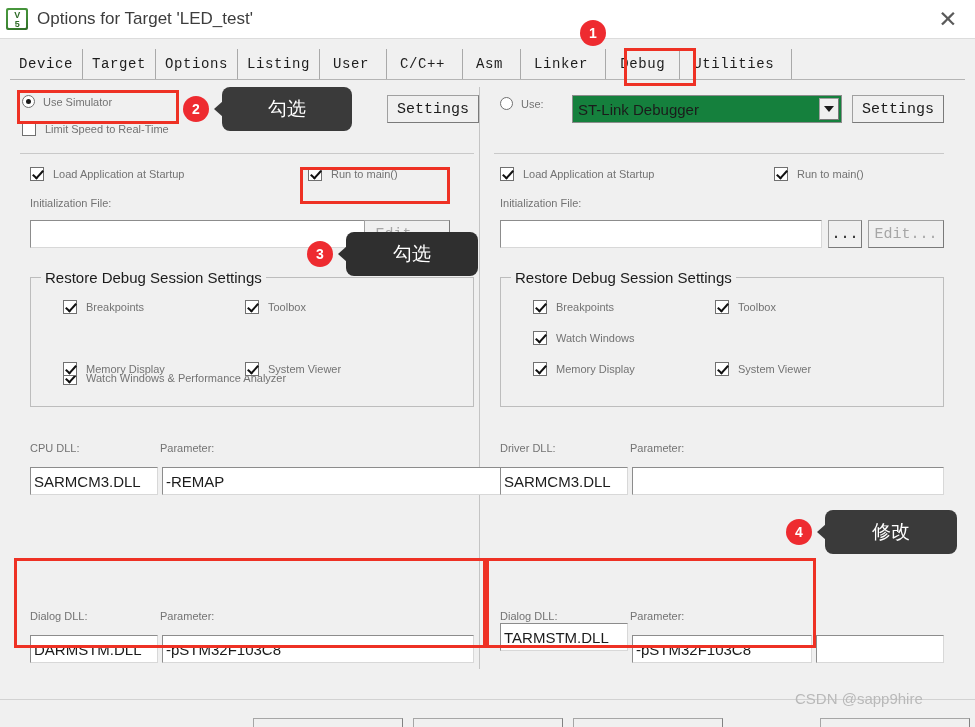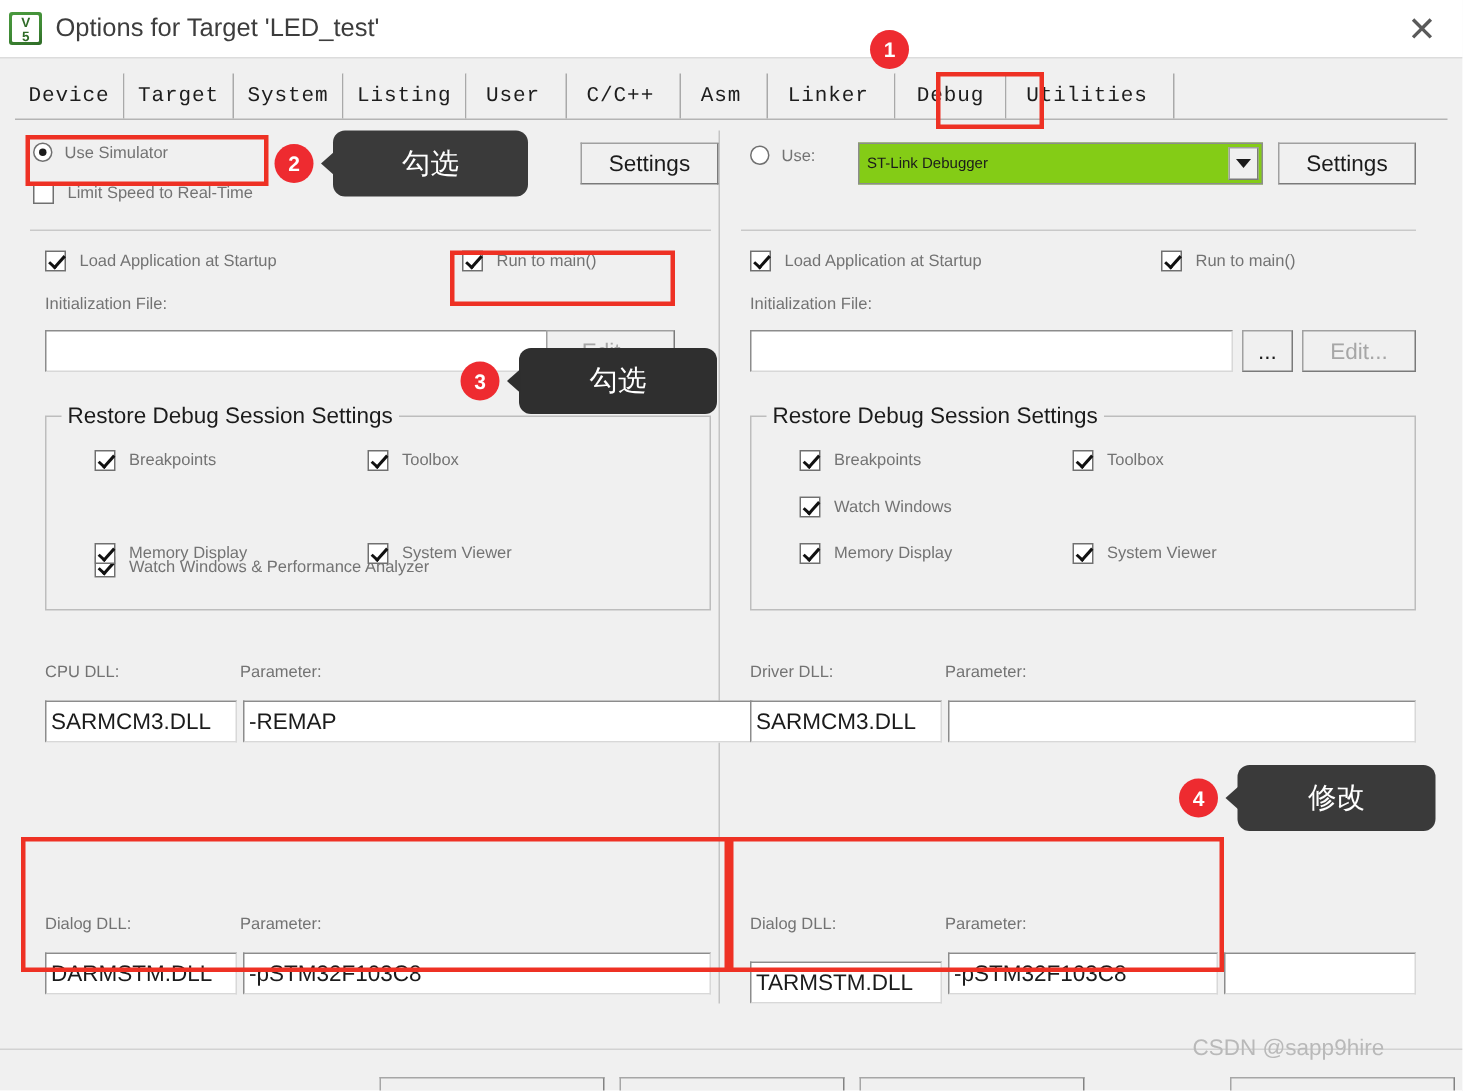--- a/index.html
+++ b/index.html
@@ -177,34 +177,34 @@
   }
 
   .btn {
     background: #f0f0f0;
     border: 1px solid #a0a0a0;
     border-right-color: #7a7a7a;
     border-bottom-color: #7a7a7a;
     box-sizing: border-box;
     font-size: 15px;
     color: #1b1b1b;
-    font-family: Liberation Sans, sans-serif;
+    font-family: Liberation Mono, monospace;
     display: flex; align-items: center; justify-content: center;
     position: absolute;
     cursor: default;
   }
   .btn.disabled { color: #a6a6a6; }
 
   .combo {
     position: absolute;
-    background: #84cc16;
+    background: #15803d;
     border: 1px solid #8c8c8c;
     box-sizing: border-box;
     display: flex; align-items: center;
-    font-size: 10px; color: #1b1b1b;
+    font-size: 15px; color: #1b1b1b;
     padding-left: 5px;
   }
   .combo .arrowbox {
     position: absolute; right: 2px; top: 2px; bottom: 2px;
     width: 20px;
     background: #f0f0f0;
     border: 1px solid #a0a0a0;
     border-right-color: #7a7a7a;
     border-bottom-color: #7a7a7a;
     box-sizing: border-box;
@@ -324,21 +324,21 @@
   </div>
   <div id="title-text">Options for Target 'LED_test'</div>
   <div id="close-btn">✕</div>
 </div>
 
 <div id="dialog">
 
   <div id="tabstrip">
     <div class="tab">Device</div>
     <div class="tab">Target</div>
-    <div class="tab">System</div>
+    <div class="tab">Options</div>
     <div class="tab">Listing</div>
     <div class="tab wide">User</div>
     <div class="tab wide">C/C++</div>
     <div class="tab wide">Asm</div>
     <div class="tab wide">Linker</div>
     <div class="tab active" style="padding-left:14px;padding-right:14px;">Debug</div>
     <div class="tab wide">Utilities</div>
   </div>
   <div id="tabstrip-underline"></div>
   <div id="tab-highlight" style="left:624px; top:9px; width:72px; height:38px;"></div>
@@ -463,21 +463,21 @@
       </div>
     </div>
 
     <span class="lbl" style="position:absolute; left:14px; top:355px;">Driver DLL:</span>
     <span class="lbl" style="position:absolute; left:144px; top:355px;">Parameter:</span>
     <div class="txtfield" style="left:14px; top:380px; width:128px; height:28px;">SARMCM3.DLL</div>
     <div class="txtfield" style="left:146px; top:380px; width:312px; height:28px;"></div>
 
     <span class="lbl" style="position:absolute; left:14px; top:523px;">Dialog DLL:</span>
     <span class="lbl" style="position:absolute; left:144px; top:523px;">Parameter:</span>
-    <div class="txtfield" style="left:14px; top:554px; width:128px; height:28px;">TARMSTM.DLL</div>
+    <div class="txtfield" style="left:14px; top:536px; width:128px; height:28px;">TARMSTM.DLL</div>
     <div class="txtfield" style="left:146px; top:548px; width:180px; height:28px;">-pSTM32F103C8</div>
     <div class="txtfield" style="left:330px; top:548px; width:128px; height:28px;"></div>
   </div>
 
   <div class="redbox" style="left:17px; top:51px; width:162px; height:34px;"></div>
   <div class="redbox" style="left:300px; top:128px; width:150px; height:37px;"></div>
   <div class="redbox" style="left:14px; top:519px; width:472px; height:90px;"></div>
   <div class="redbox" style="left:486px; top:519px; width:330px; height:90px;"></div>
 
   <div id="footer-sep"></div>

